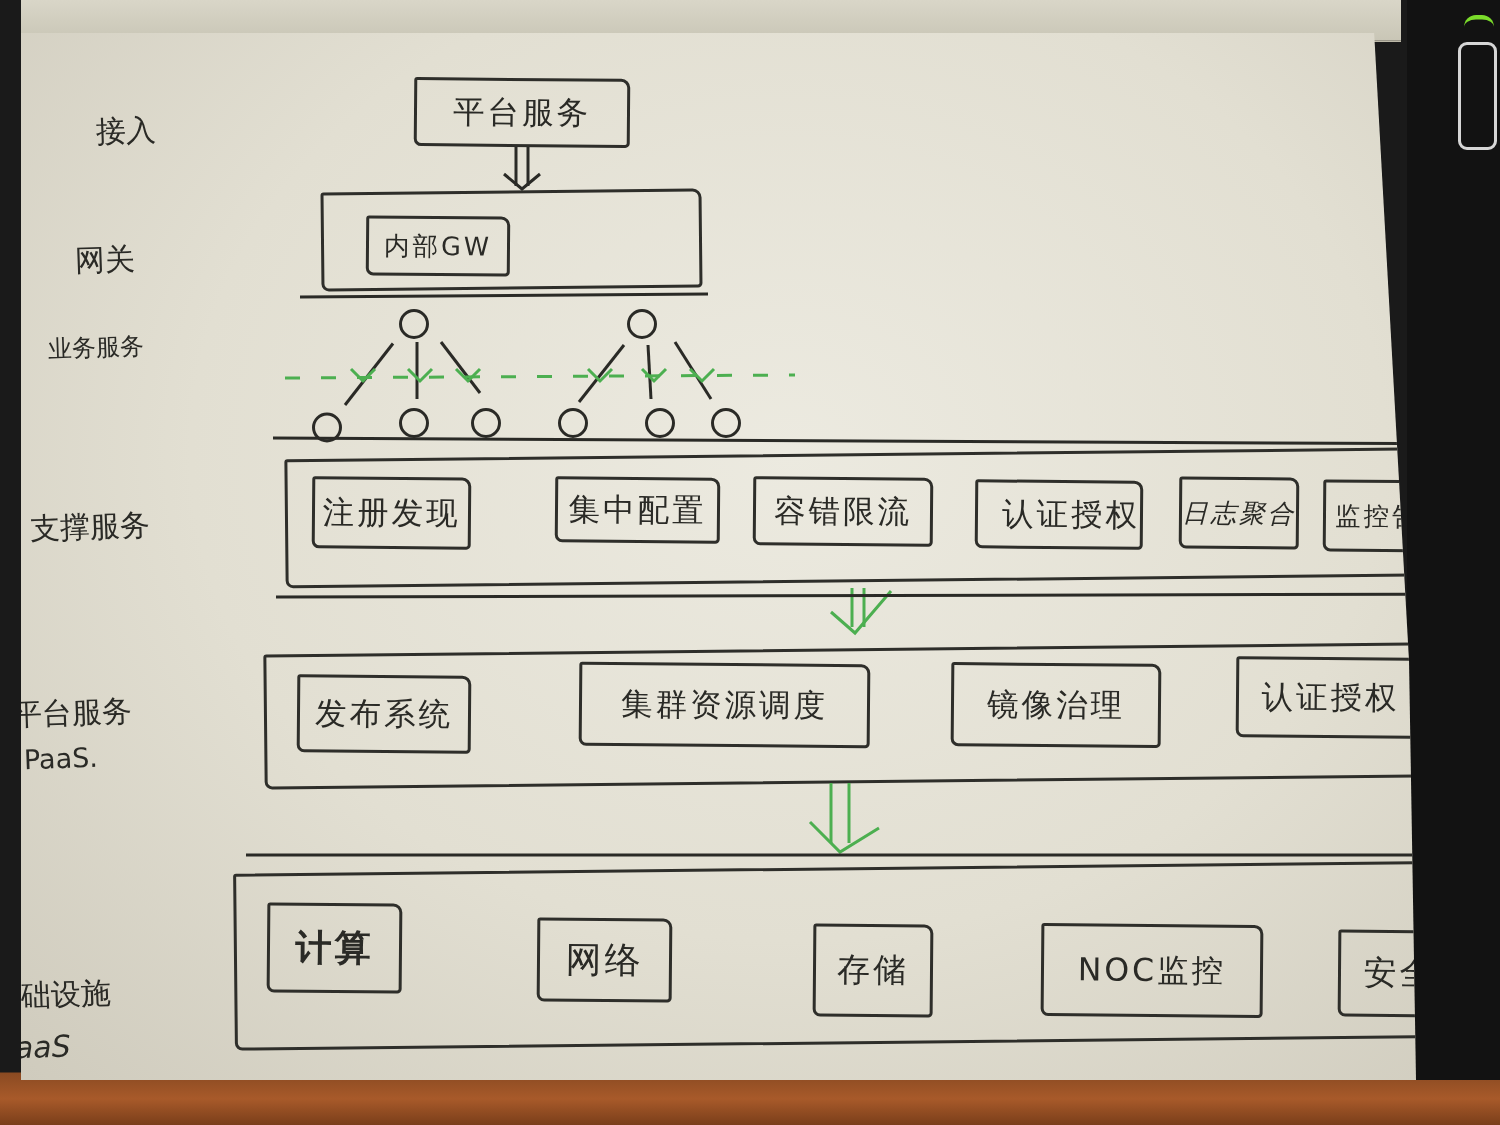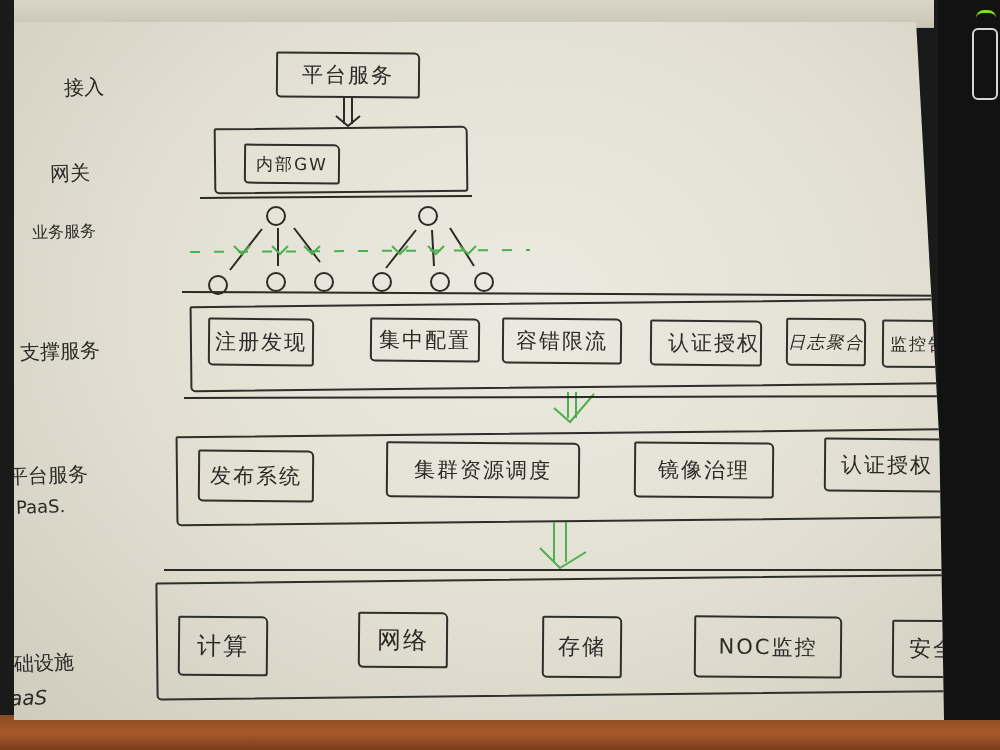--- a/index.html
+++ b/index.html
@@ -128,21 +128,21 @@
     <span>集群资源调度</span>
   </div>
   <div class="box inner" style="left:620px;top:420px;width:140px;height:56px;">
     <span>镜像治理</span>
   </div>
   <div class="box inner" style="left:810px;top:416px;width:126px;height:54px;">
     <span>认证授权</span>
   </div>
 
   <div class="box outer" style="left:142px;top:556px;width:848px;height:118px;"></div>
-  <div class="box inner" style="left:164px;top:594px;width:90px;height:60px;font-size:24px;">
+  <div class="box inner" style="left:164px;top:580px;width:90px;height:60px;font-size:24px;font-weight:bold;">
     <span>计算</span>
   </div>
   <div class="box inner" style="left:344px;top:590px;width:90px;height:56px;font-size:24px;">
     <span>网络</span>
   </div>
   <div class="box inner" style="left:528px;top:594px;width:80px;height:62px;font-size:22px;">
     <span>存储</span>
   </div>
   <div class="box inner" style="left:680px;top:594px;width:148px;height:62px;font-size:21px;">
     <span>NOC监控</span>

